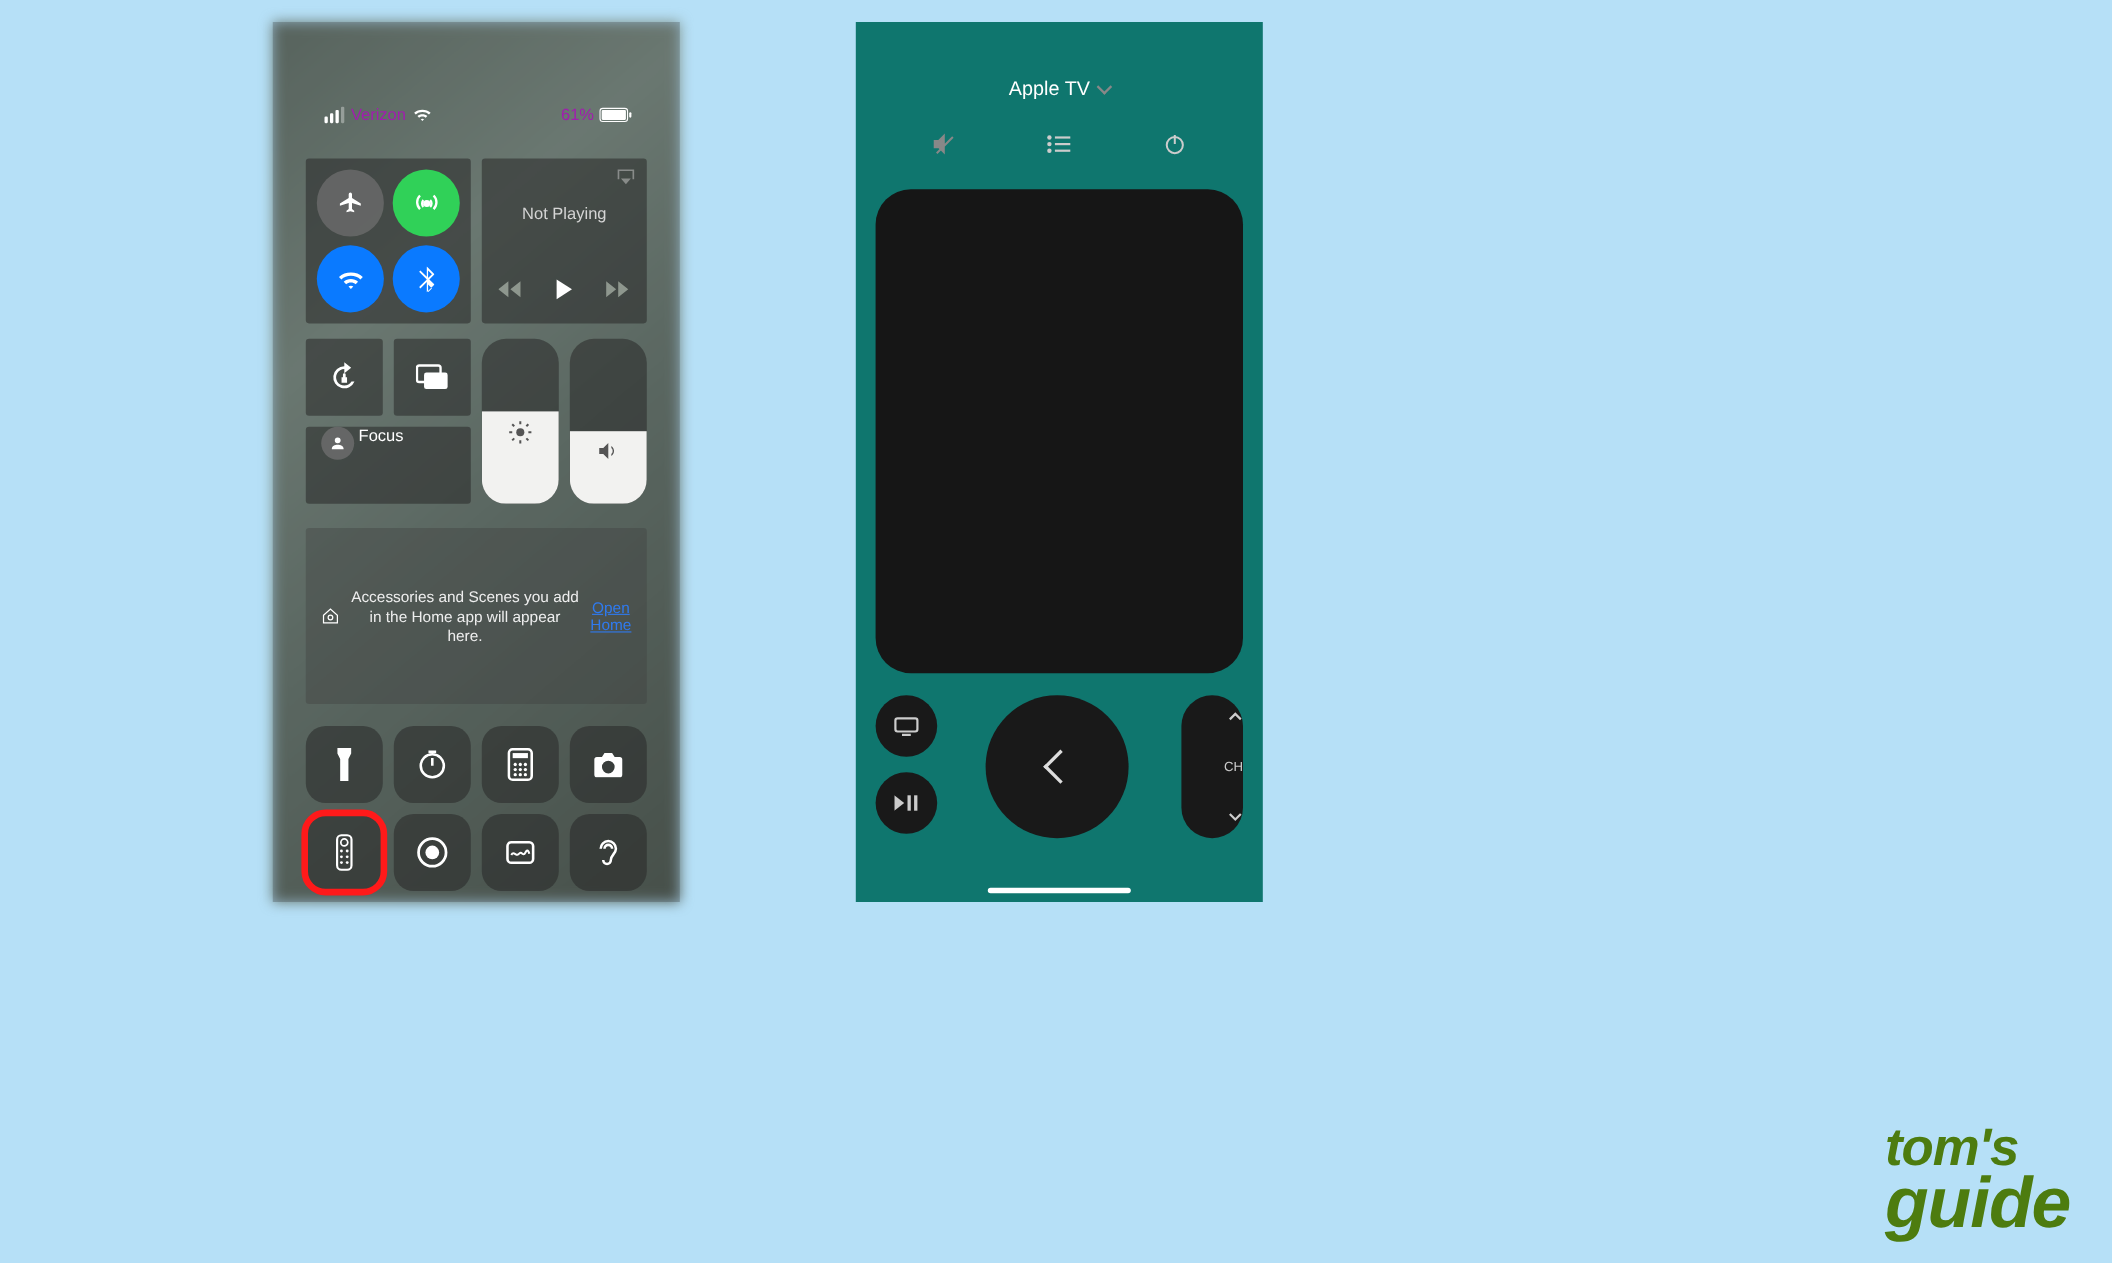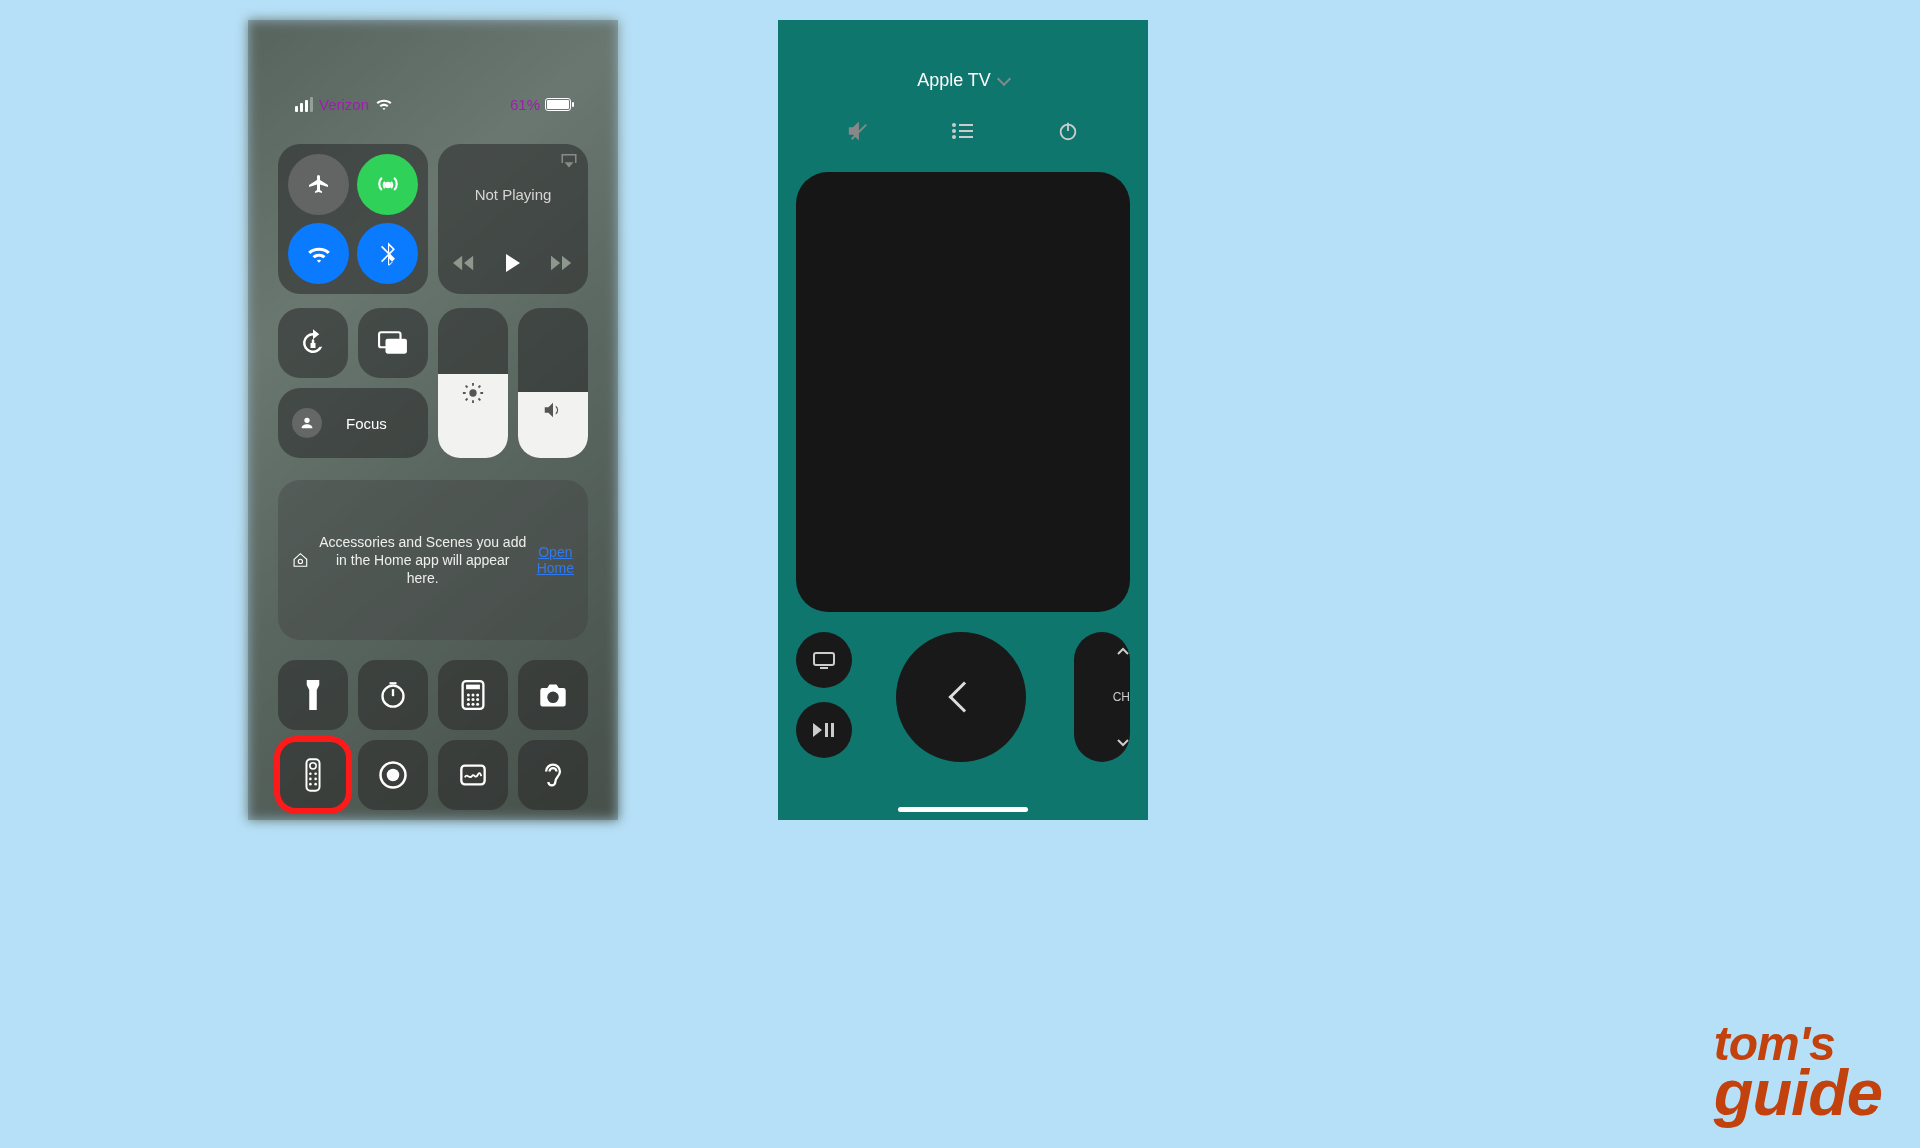--- a/index.html
+++ b/index.html
@@ -41,21 +41,21 @@
   .sig-bars span:nth-child(1){height:6px}
   .sig-bars span:nth-child(2){height:9px}
   .sig-bars span:nth-child(3){height:12px}
   .sig-bars span:nth-child(4){height:15px;background:rgba(255,255,255,0.35)}
   .batt{width:26px;height:13px;border:1.5px solid #fff;border-radius:3px;position:relative;}
   .batt::after{content:"";position:absolute;right:-4px;top:3px;width:2px;height:5px;background:#fff;border-radius:1px;}
   .batt-fill{position:absolute;left:1px;top:1px;bottom:1px;width:92%;background:#fff;border-radius:1px;}
 
   .tile {
     background: rgba(40,40,40,0.55);
-    border-radius: 22px;
+    border-radius: 3px;
     position:absolute;
   }
   
   .grp-conn{left:30px;top:124px;width:150px;height:150px;display:grid;grid-template-columns:1fr 1fr;grid-template-rows:1fr 1fr;padding:10px;gap:8px;}
   .round-btn{border-radius:50%;display:flex;align-items:center;justify-content:center;color:#fff;}
   .c-gray{background:#6b6b6bcc;}
   .c-green{background:#30d158;}
   .c-blue{background:#0a7aff;}
 
   
@@ -63,21 +63,21 @@
   .airplay{position:absolute;top:8px;right:10px;opacity:.5;}
   .np{position:absolute;top:42px;left:0;right:0;text-align:center;font-size:15px;color:#d5d5d5;}
   .media-row{position:absolute;bottom:22px;left:0;right:0;display:flex;justify-content:space-around;align-items:center;color:#aeb7af;}
   .play-tri{width:0;height:0;border-left:14px solid #fff;border-top:9px solid transparent;border-bottom:9px solid transparent;}
 
   
   .sq{width:70px;height:70px;display:flex;align-items:center;justify-content:center;color:#fff;}
   .sq-lock{left:30px;top:288px;}
   .sq-mirror{left:110px;top:288px;}
   
-  .focus{left:30px;top:368px;width:150px;height:70px;display:flex;align-items:center;gap:24px;padding-left:14px;color:#fff;font-size:15px;}
+  .focus{left:30px;top:368px;width:150px;height:70px;display:flex;align-items:flex-start;gap:4px;padding-left:14px;color:#fff;font-size:15px;}
   .avatar{width:30px;height:30px;border-radius:50%;background:#6e6e6ecc;display:flex;align-items:center;justify-content:center;}
 
   
   .slider{width:70px;height:150px;top:288px;background:rgba(40,40,40,0.55);border-radius:22px;overflow:hidden;}
   .slider-bright{left:190px;}
   .slider-vol{left:270px;}
   .slider-fill{position:absolute;left:0;right:0;bottom:0;background:#f2f2f0;display:flex;align-items:flex-start;justify-content:center;padding-top:8px;color:#555;}
   .fill-bright{height:56%;}
   .fill-vol{height:44%;}
 
@@ -98,21 +98,21 @@
   .touchpad{position:absolute;left:18px;right:18px;top:152px;height:440px;background:#161616;border-radius:32px;}
   .atv-bottom{position:absolute;left:18px;right:18px;top:612px;height:150px;}
   .rbtn{position:absolute;background:#191919;border-radius:50%;display:flex;align-items:center;justify-content:center;color:#ccc;}
   .rbtn.tv{left:0;top:0;width:56px;height:56px;}
   .rbtn.pp{left:0;top:70px;width:56px;height:56px;}
   .back-btn{left:100px;top:0;width:130px;height:130px;background:#191919;border-radius:50%;display:flex;align-items:center;justify-content:center;position:absolute;}
   .back-chev{width:22px;height:22px;border-left:3px solid #ddd;border-bottom:3px solid #ddd;transform:rotate(45deg);margin-left:6px;}
   .ch-pill{position:absolute;right:0;top:0;width:56px;height:130px;background:#191919;border-radius:28px;display:flex;flex-direction:column;align-items:flex-end;justify-content:space-between;padding:14px 0;color:#ccc;font-size:12px;}
   .home-ind{position:absolute;bottom:8px;left:50%;transform:translateX(-50%);width:130px;height:5px;background:#fff;border-radius:3px;}
 
-  .watermark{position:absolute;right:38px;bottom:28px;color:#c2410c;font-weight:700;font-style:italic;line-height:.85;text-align:left;}
+  .watermark{position:absolute;right:38px;bottom:28px;color:#4d7c0f;font-weight:700;font-style:italic;line-height:.85;text-align:left;}
   .wm-top{font-size:48px;letter-spacing:-1px;}
   .wm-bot{font-size:65px;letter-spacing:-1px;}
 
   svg{display:block}
 </style>
 </head>
 <body>
 
 <div class="phone phone-left">
   <div class="cc-bg"></div>

